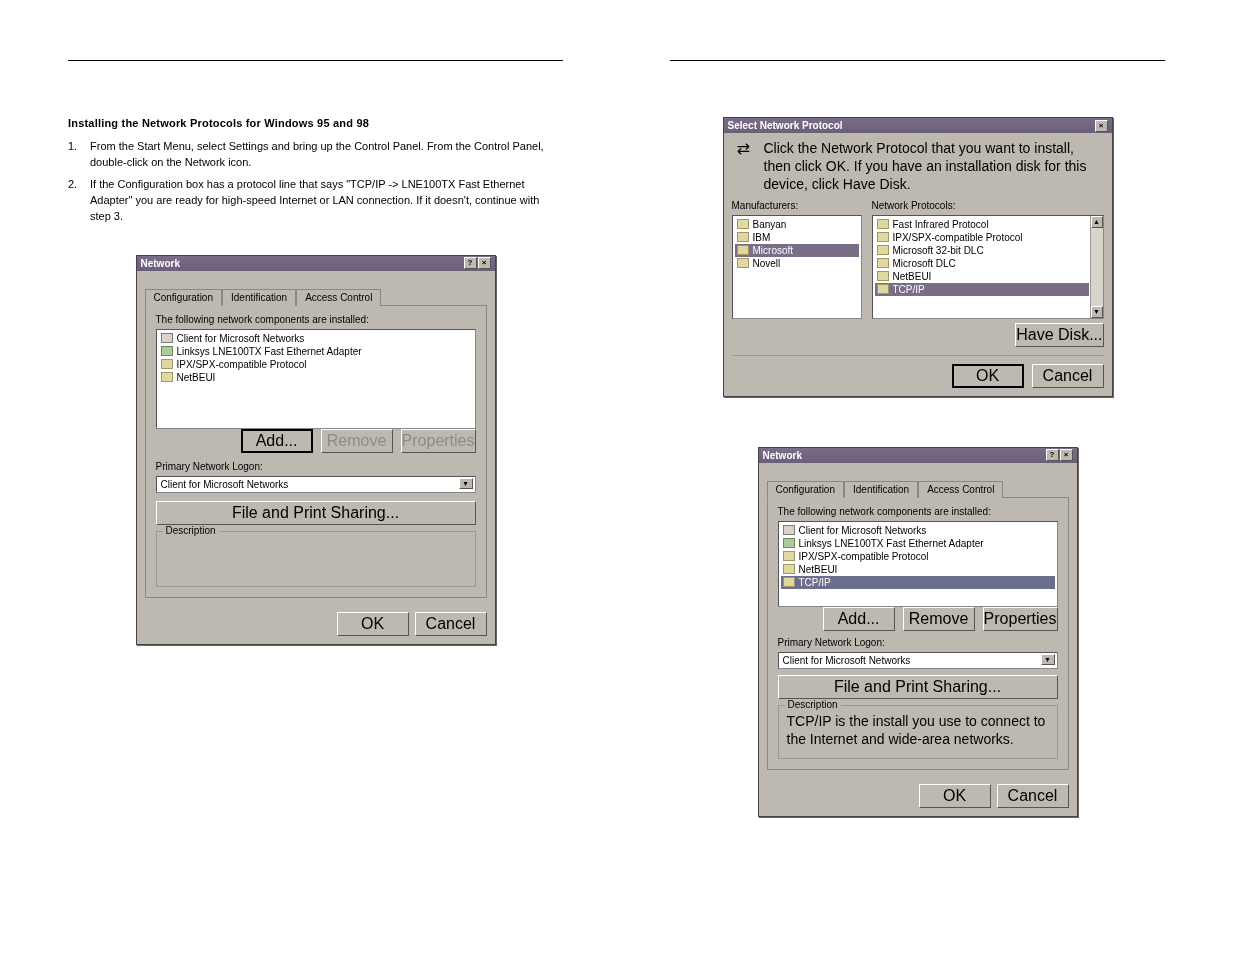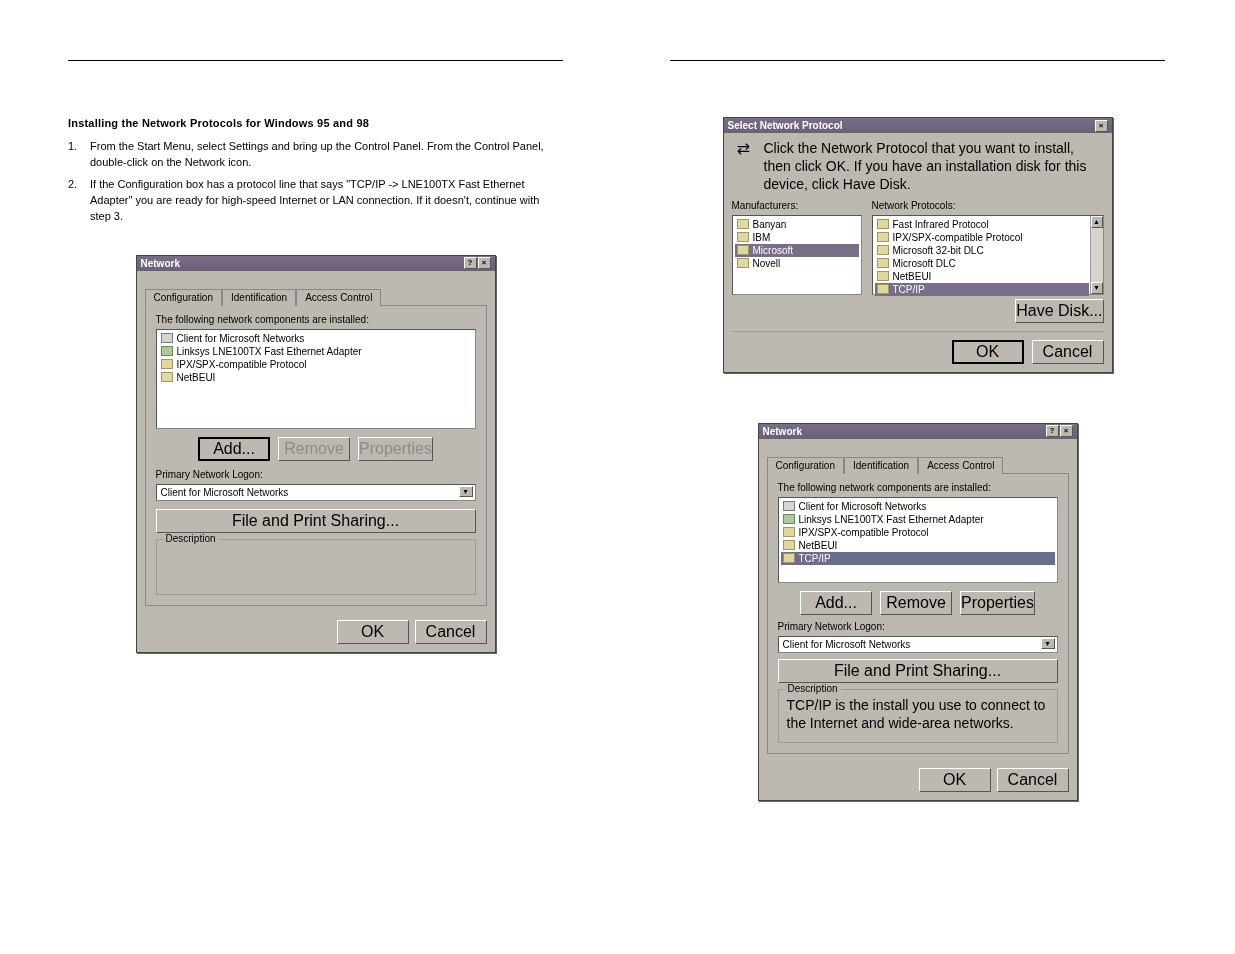--- a/index.html
+++ b/index.html
@@ -136,21 +136,21 @@
   .list-item.sel-blue {
     background:#6b6f8c;
     color:#fff;
   }
   .icon-box {
     width:12px; height:10px; display:inline-block;
     border:1px solid #7a7a7a; background:#d8d4cc;
   }
   .icon-net { background:#b0c8a0; border-color:#6a8a5a; }
   .icon-proto { background:#e0d8a0; border-color:#a09860; }
-  .btn-row { display:flex; gap:8px; margin-top:8px; justify-content:center; }
+  .btn-row { display:flex; gap:8px; justify-content:flex-end; }
   .btn-row.right { justify-content:flex-end; }
   .win-btn {
     background:#beb9b0;
     border:1px solid #fff;
     border-right-color:#555; border-bottom-color:#555;
     padding:2px 0;
     font-size:16px;
     text-align:center;
     min-width:72px;
   }
@@ -189,21 +189,21 @@
     display:flex; justify-content:flex-end; gap:6px;
     padding:6px 8px 8px 0;
   }
   .two-col-lists { display:flex; gap:10px; margin-top:4px; }
   .col-mfr { width: 130px; }
   .col-proto { flex:1; position:relative; }
   .list-scroll {
     background:#fff;
     border:1px solid #888;
     border-top-color:#555; border-left-color:#555;
-    height: 80px;
+    height: 104px;
     padding:2px;
     font-size:10px;
     position:relative;
   }
   .scrollbar {
     position:absolute; right:0; top:0; bottom:0; width:13px;
     background:#d8d4cc;
     border-left:1px solid #999;
   }
   .scroll-btn { position:absolute; left:0; width:12px; height:12px;

